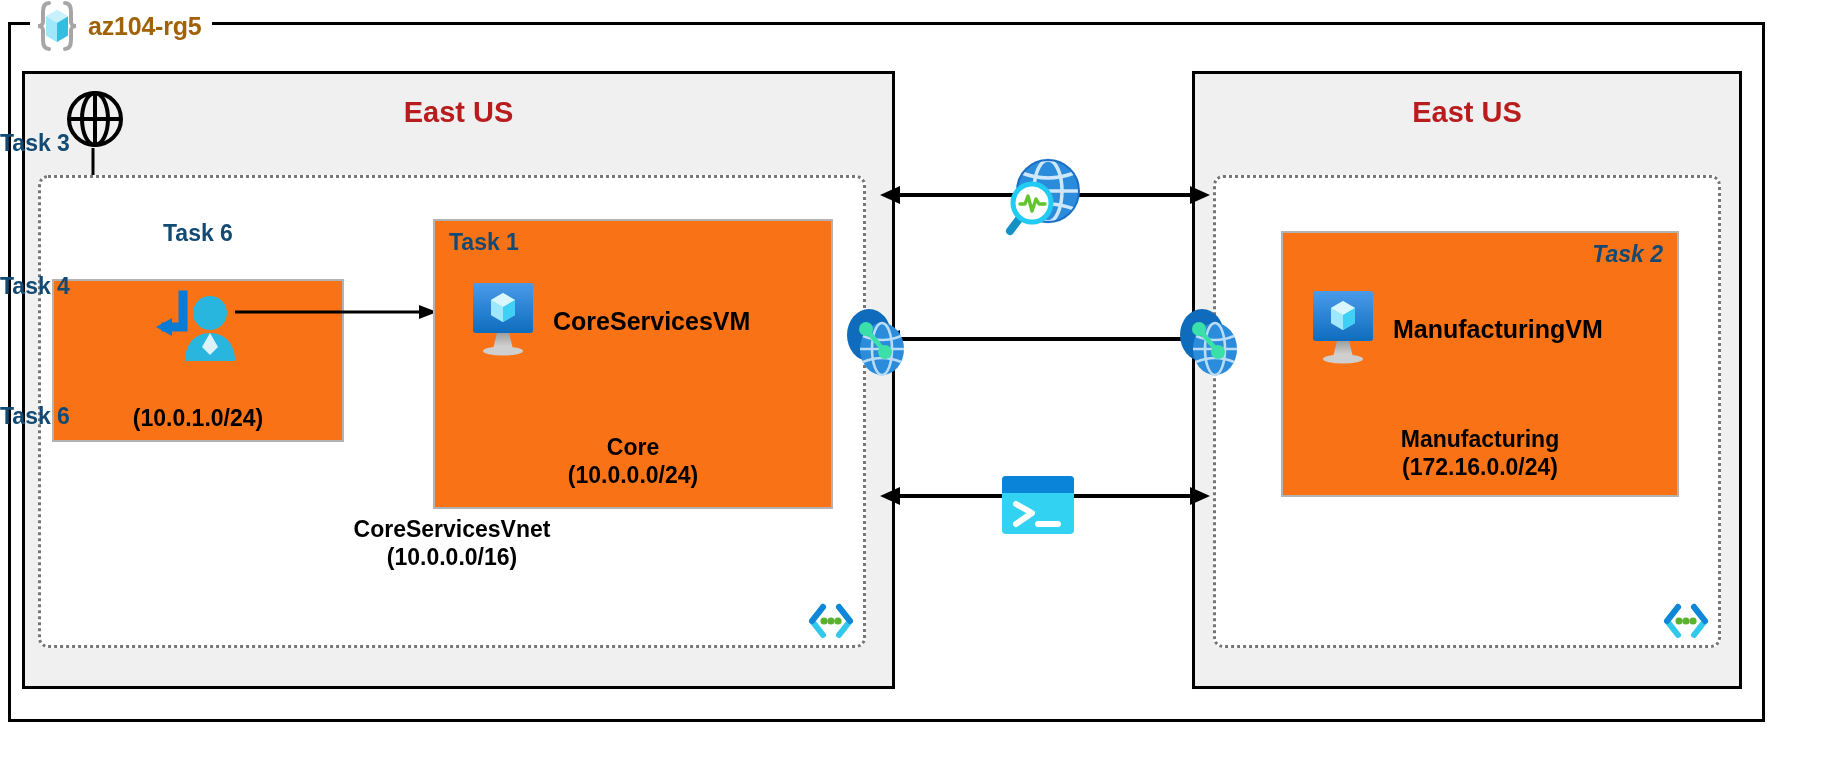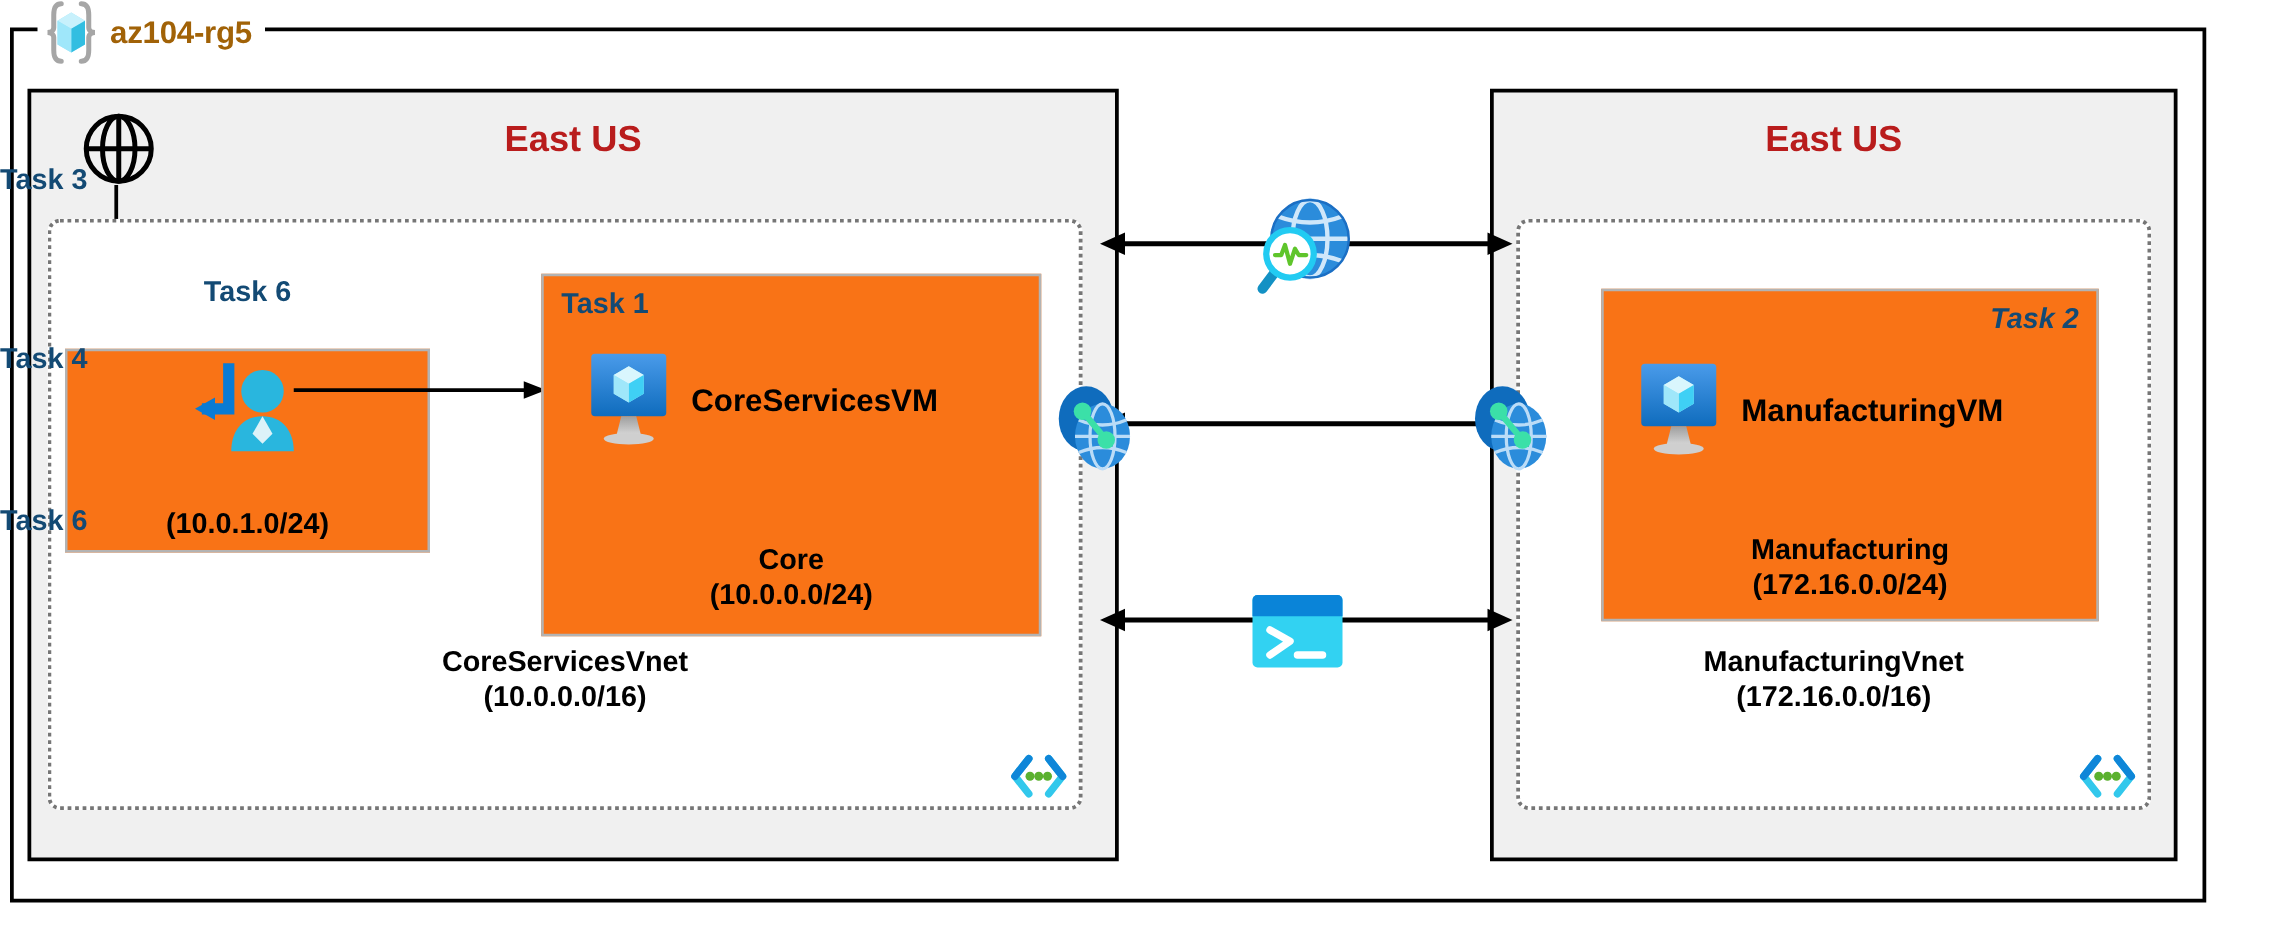--- a/index.html
+++ b/index.html
@@ -197,24 +197,20 @@
       <div>Core</div>
       <div>(10.0.0.0/24)</div>
     </div>
   </div>
 
   <div class="region" id="region-right">
     <div class="region-title">East US</div>
   </div>
 
   <div class="vnet" id="vnet-manu">
-    <div class="vnet-label" style="bottom:74px;">
-      <div>ManufacturingVnet</div>
-      <div>(172.16.0.0/16)</div>
-    </div>
     <span class="vnet-corner-icon">
       <svg width="48" height="40" viewBox="0 0 48 40">
         <path d="M16 6 L5 20 L16 34" fill="none" stroke="#32C8EC" stroke-width="6" stroke-linecap="round" stroke-linejoin="round"></path>
         <path d="M16 6 L5 20" stroke="#0F86D8" stroke-width="6" stroke-linecap="round"></path>
         <path d="M32 6 L43 20 L32 34" fill="none" stroke="#32C8EC" stroke-width="6" stroke-linecap="round" stroke-linejoin="round"></path>
         <path d="M32 6 L43 20" stroke="#0F86D8" stroke-width="6" stroke-linecap="round"></path>
         <circle cx="17" cy="20" r="3.6" fill="#5BB12F"></circle>
         <circle cx="24" cy="20" r="3.6" fill="#5BB12F"></circle>
         <circle cx="31" cy="20" r="3.6" fill="#5BB12F"></circle>
       </svg>

